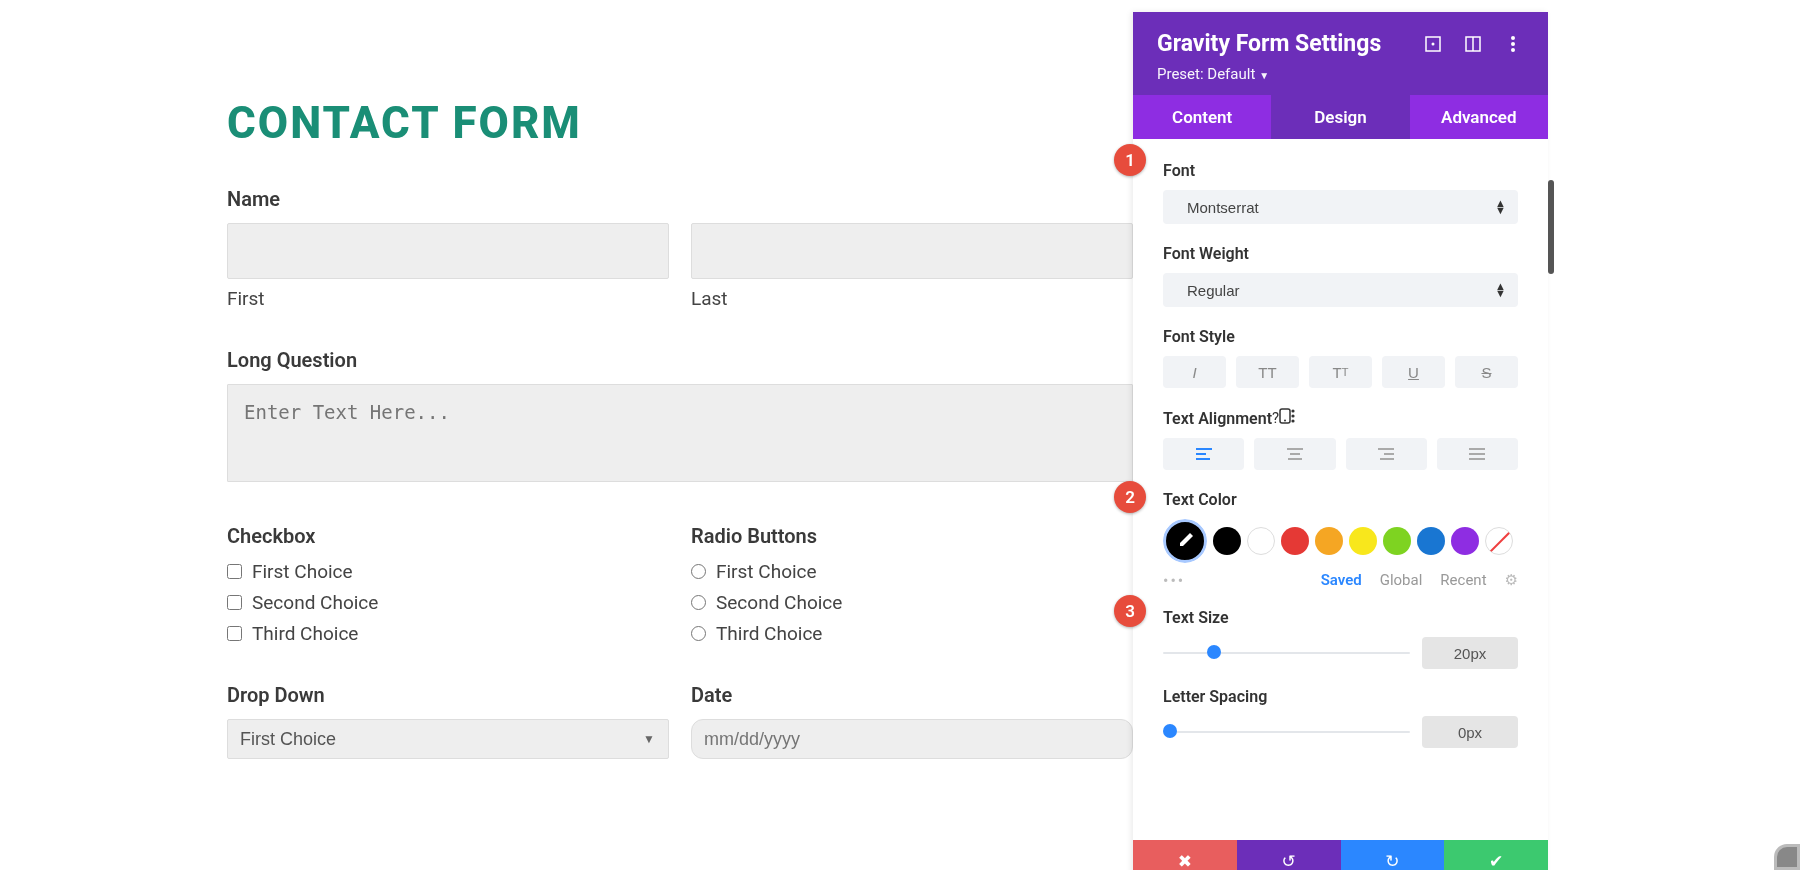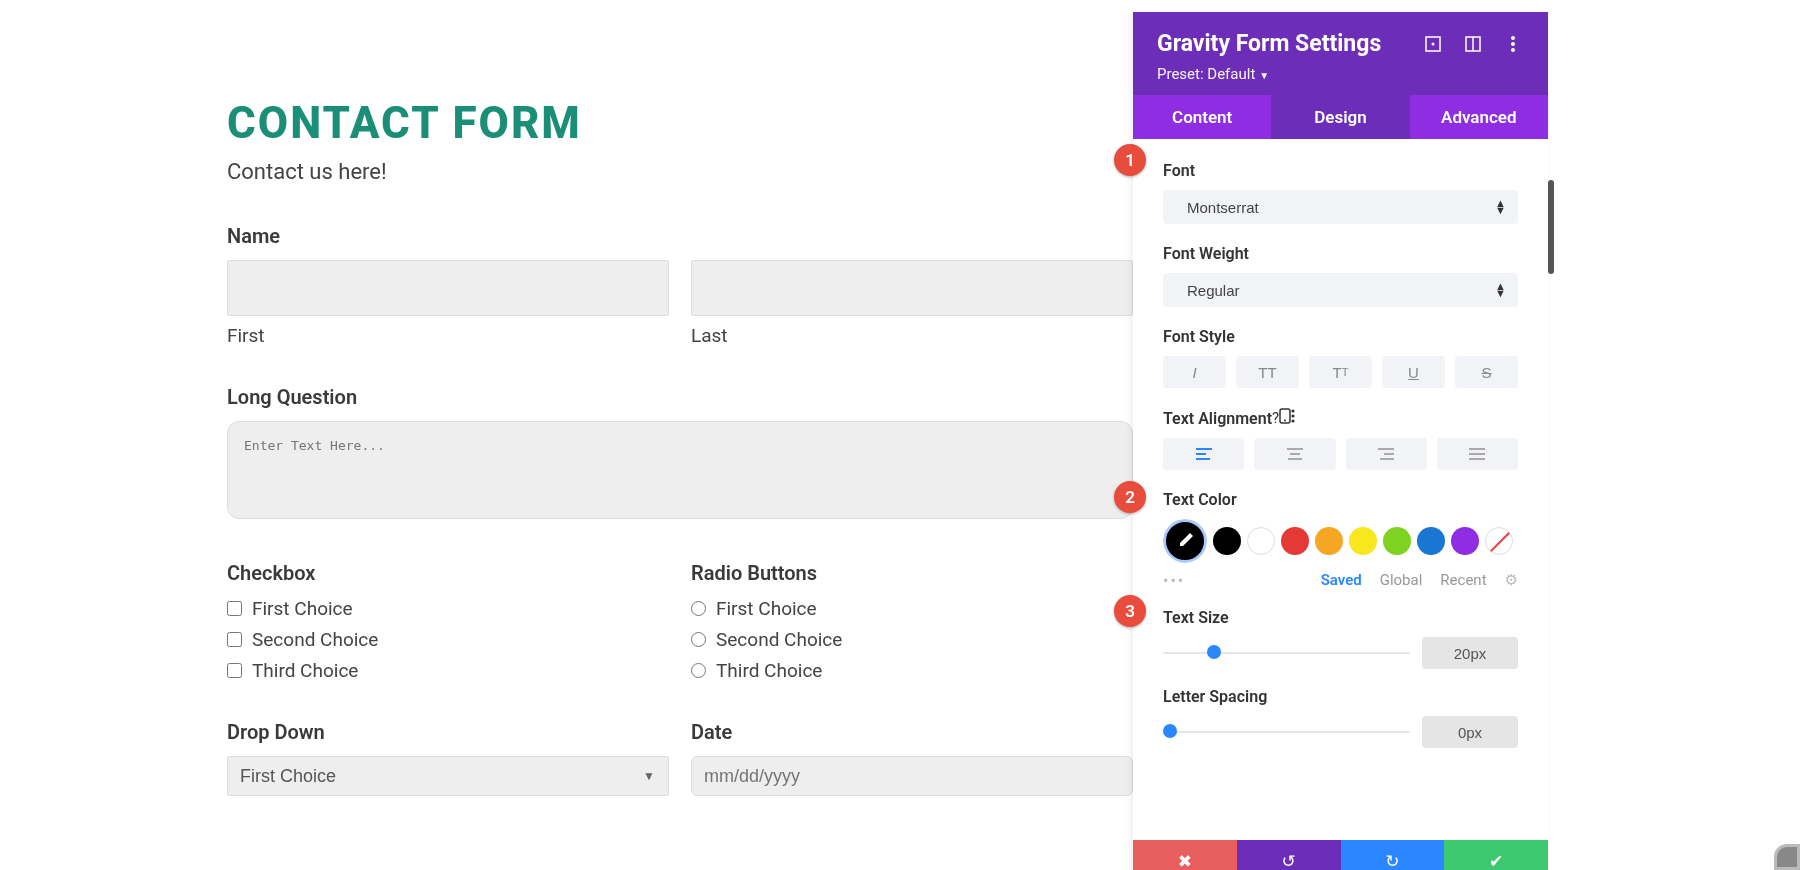--- a/index.html
+++ b/index.html
@@ -5,30 +5,30 @@
 * { box-sizing: border-box; margin: 0; padding: 0; }
 body { font-family: -apple-system, BlinkMacSystemFont, "Segoe UI", Roboto, Helvetica, Arial, sans-serif; background: #fff; width: 1800px; height: 870px; overflow: hidden; position: relative; }
 .main-area { position: absolute; left: 0; top: 12px; width: 1133px; height: 870px; padding: 85px 0 0 227px; }
 .form-title { font-size: 44px; font-weight: 800; color: #1a8e76; letter-spacing: 2px; margin-bottom: 10px; }
 .form-desc { font-size: 22px; color: #444; margin-bottom: 40px; }
 .field-label { font-size: 20px; font-weight: 600; color: #3a3a3a; margin-bottom: 12px; margin-top: 38px; }
 .name-row { display: flex; gap: 22px; width: 906px; }
 .name-col { flex:1; display:flex; flex-direction:column; }
 .text-input { width: 100%; height: 56px; background: #eeeeee; border:1px solid #ddd; border-radius:2px; padding: 0 16px; font-size:18px; }
 .sub-label { font-size: 19px; color: #444; margin-top:8px; }
-.long-textarea { width: 906px; height: 98px; background:#eeeeee; border:1px solid #ddd; border-radius:12px; padding:16px; font-size:13px; color:#777; resize:none; }
+.long-textarea { width: 906px; height: 98px; background:#eeeeee; border:1px solid #ddd; border-radius:1px; padding:16px; font-size:19px; color:#777; resize:none; }
 .two-col { display:flex; gap:22px; width:906px; }
 .col { flex:1; }
 .choice-list { margin-top:3px; }
 .choice-item { display:flex; align-items:center; gap:10px; font-size:19px; color:#444; margin:8px 0; }
 .choice-item input { width:15px; height:15px; }
 .select-input { width:100%; height:40px; background:#eeeeee; border:1px solid #ddd; border-radius:2px; padding:0 12px; font-size:18px; color:#555; appearance:none; }
 .select-wrap { position:relative; }
 .select-caret { position:absolute; right:14px; top:50%; transform:translateY(-50%); color:#666; font-size:12px; pointer-events:none; }
-.date-input { width:100%; height:40px; background:#eeeeee; border:1px solid #ddd; border-radius:6px; padding:0 12px; font-size:18px; color:#a21caf; }
+.date-input { width:100%; height:40px; background:#eeeeee; border:1px solid #ddd; border-radius:12px; padding:0 12px; font-size:18px; color:#a21caf; }
 
 .panel { position:absolute; right:252px; top:12px; width:415px; height:870px; background:#fff; box-shadow:-2px 0 6px rgba(0,0,0,.08); display:flex; flex-direction:column; }
 .panel-header { background:#6c2eb9; color:#fff; padding:18px 24px 12px; }
 .panel-title-row { display:flex; align-items:center; }
 .panel-title { font-size:23px; font-weight:700; flex:1; }
 .header-icon { width:22px; height:22px; margin-left:18px; display:inline-flex; align-items:center; justify-content:center; cursor:pointer; }
 .preset-row { font-size:15px; margin-top:8px; opacity:.95; cursor:pointer; }
 .preset-caret { font-size:10px; margin-left:4px; }
 .tabs { display:flex; background:#8e2de2; }
 .tab { flex:1; text-align:center; padding:12px 0; color:#fff; font-size:17px; font-weight:600; cursor:pointer; }
@@ -72,21 +72,20 @@
 .badge1 { left:1114px; top:144px; }
 .badge2 { left:1114px; top:481px; }
 .badge3 { left:1114px; top:595px; }
 .corner-disc { position:absolute; right:0; bottom:0; width:26px; height:26px; border-radius:50% 0 0 0; background:#888; border:3px solid #bbb; }
 </style>
 </head>
 <body>
 
 <div class="main-area">
   <h1 class="form-title">CONTACT FORM</h1>
-  <div class="form-desc">Contact us here!</div>
 
   <div class="field-label">Name</div>
   <div class="name-row">
     <div class="name-col">
       <input class="text-input" style="">
       <div class="sub-label">First</div>
     </div>
     <div class="name-col">
       <input class="text-input" style="">
       <div class="sub-label">Last</div>

